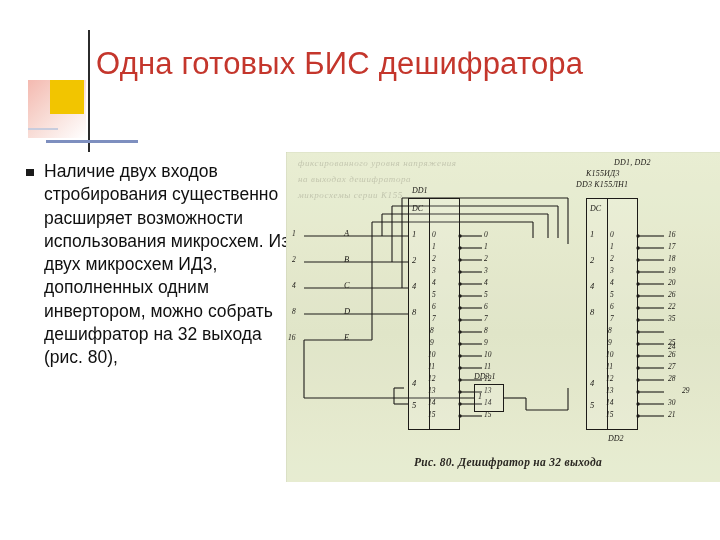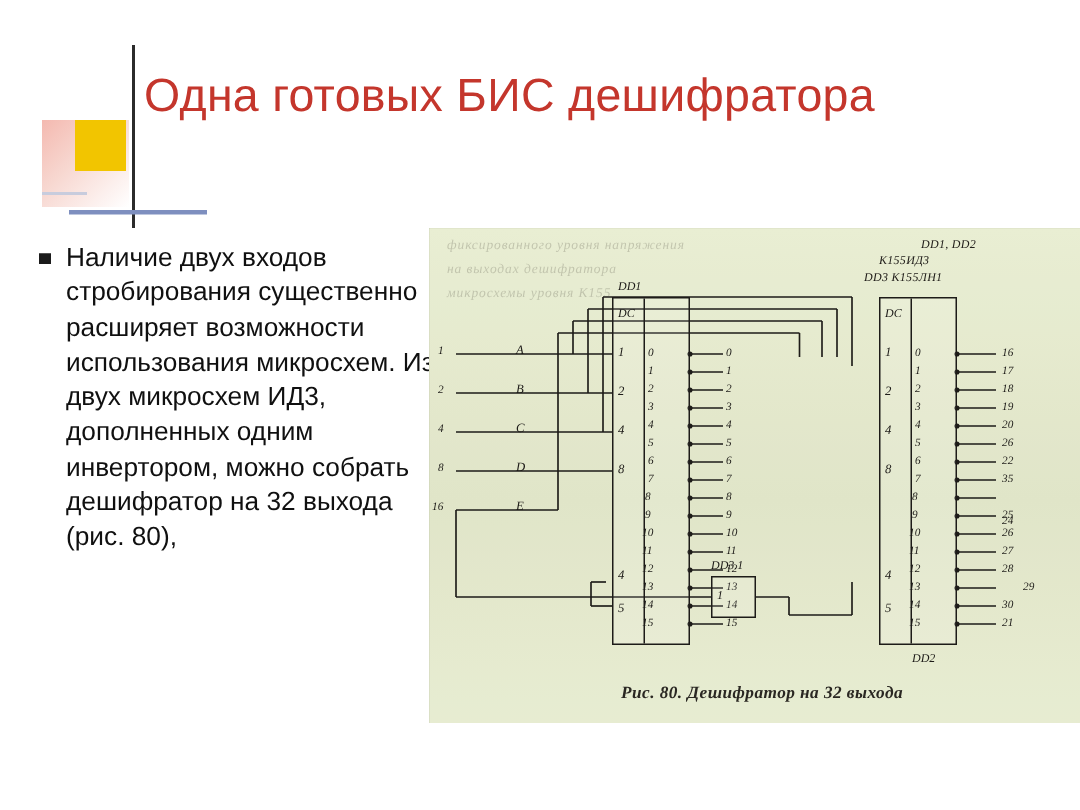--- a/index.html
+++ b/index.html
@@ -224,21 +224,21 @@
 <div class="bullet-block">
   <div class="bullet-marker"></div>
   <div class="bullet-text">Наличие двух входов стробирования существенно расширяет возможности использования микросхем. Из двух микросхем ИД3, дополненных одним инвертором, можно собрать дешифратор на 32 выхода (рис. 80),</div>
 </div>
 
 <div class="figure">
   <div class="paper-noise"></div>
 
   <div class="ghost-text" style="left:12px; top:6px;">фиксированного уровня напряжения</div>
   <div class="ghost-text" style="left:12px; top:22px;">на выходах дешифратора</div>
-  <div class="ghost-text" style="left:12px; top:38px;">микросхемы уровня К155</div>
+  <div class="ghost-text" style="left:12px; top:38px;">микросхемы серии К155</div>
 
   <div class="label-top" style="left:300px; top:6px;padding-left:28px;">DD1, DD2</div>
   <div class="label-top" style="left:300px; top:17px;">К155ИД3</div>
   <div class="label-top" style="left:290px; top:28px;">DD3  К155ЛН1</div>
 
   <svg class="wires" viewBox="0 0 412 330">
     <g stroke="#1d1b18" stroke-width="1.1" fill="none">
 
       <line x1="18" y1="84" x2="122" y2="84"></line>
       <line x1="18" y1="110" x2="122" y2="110"></line>

